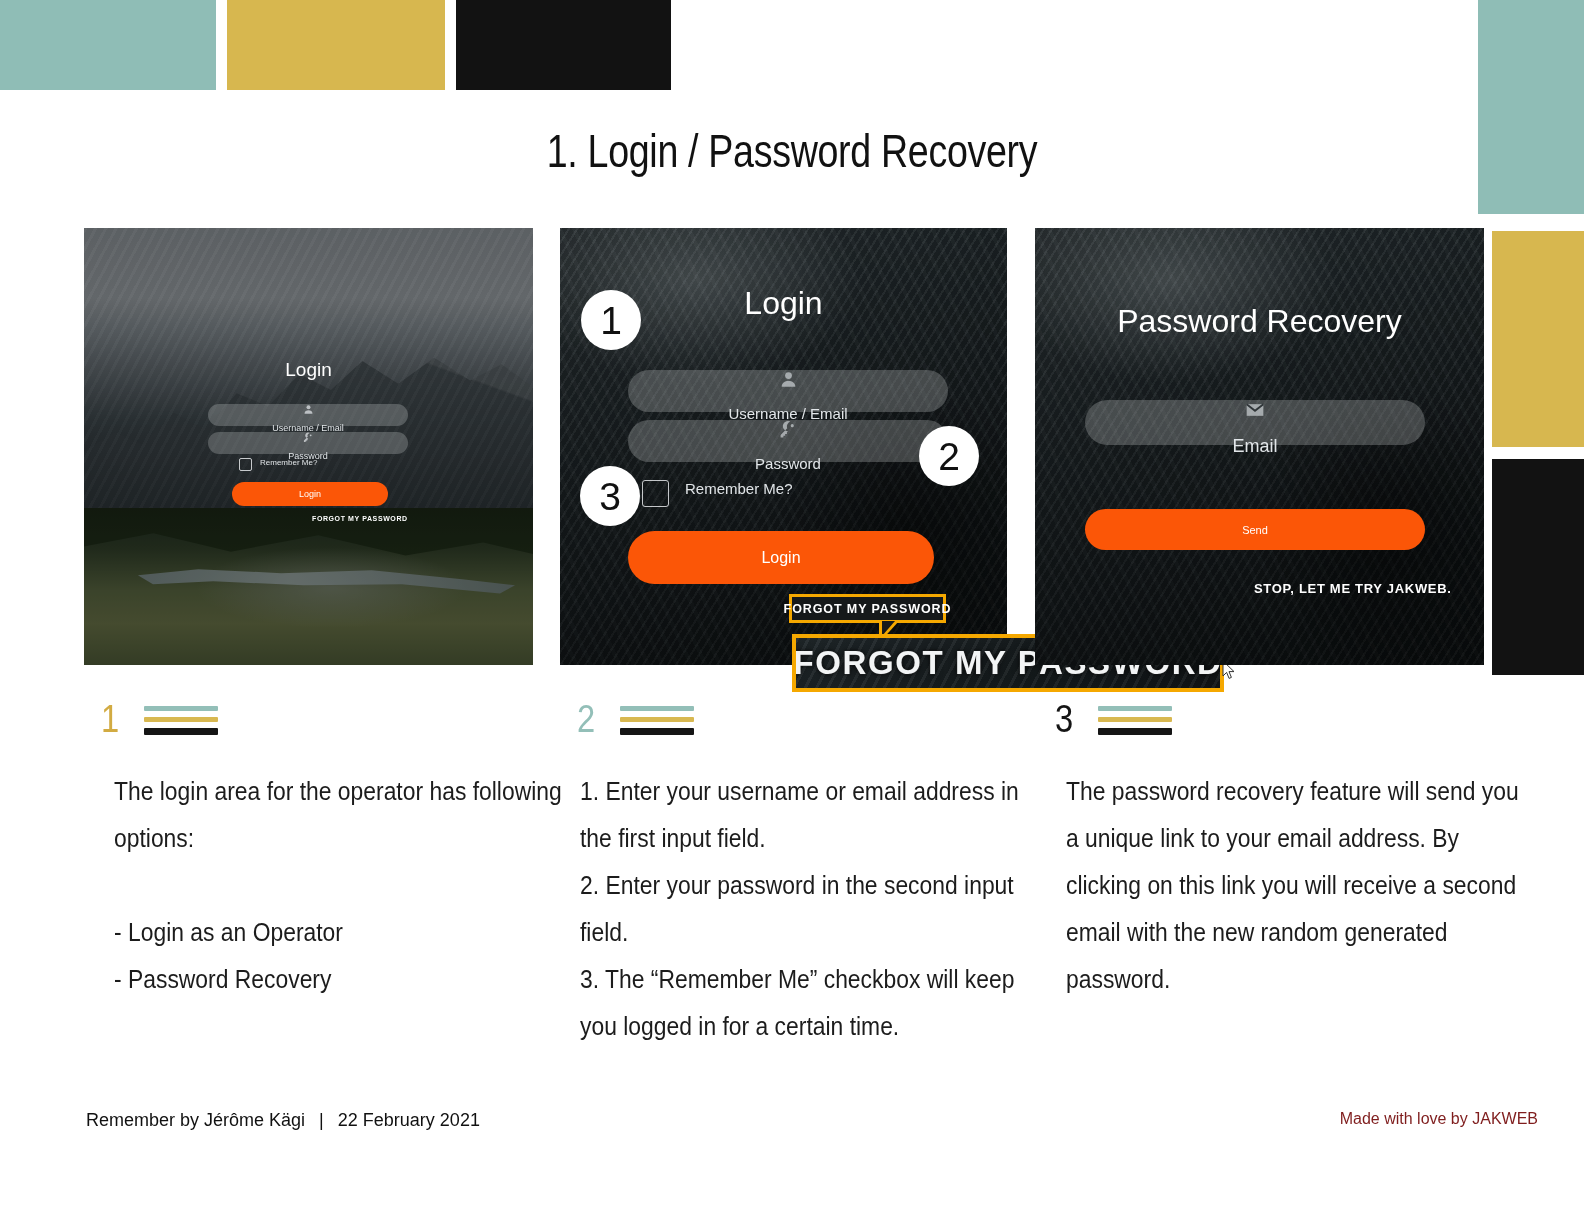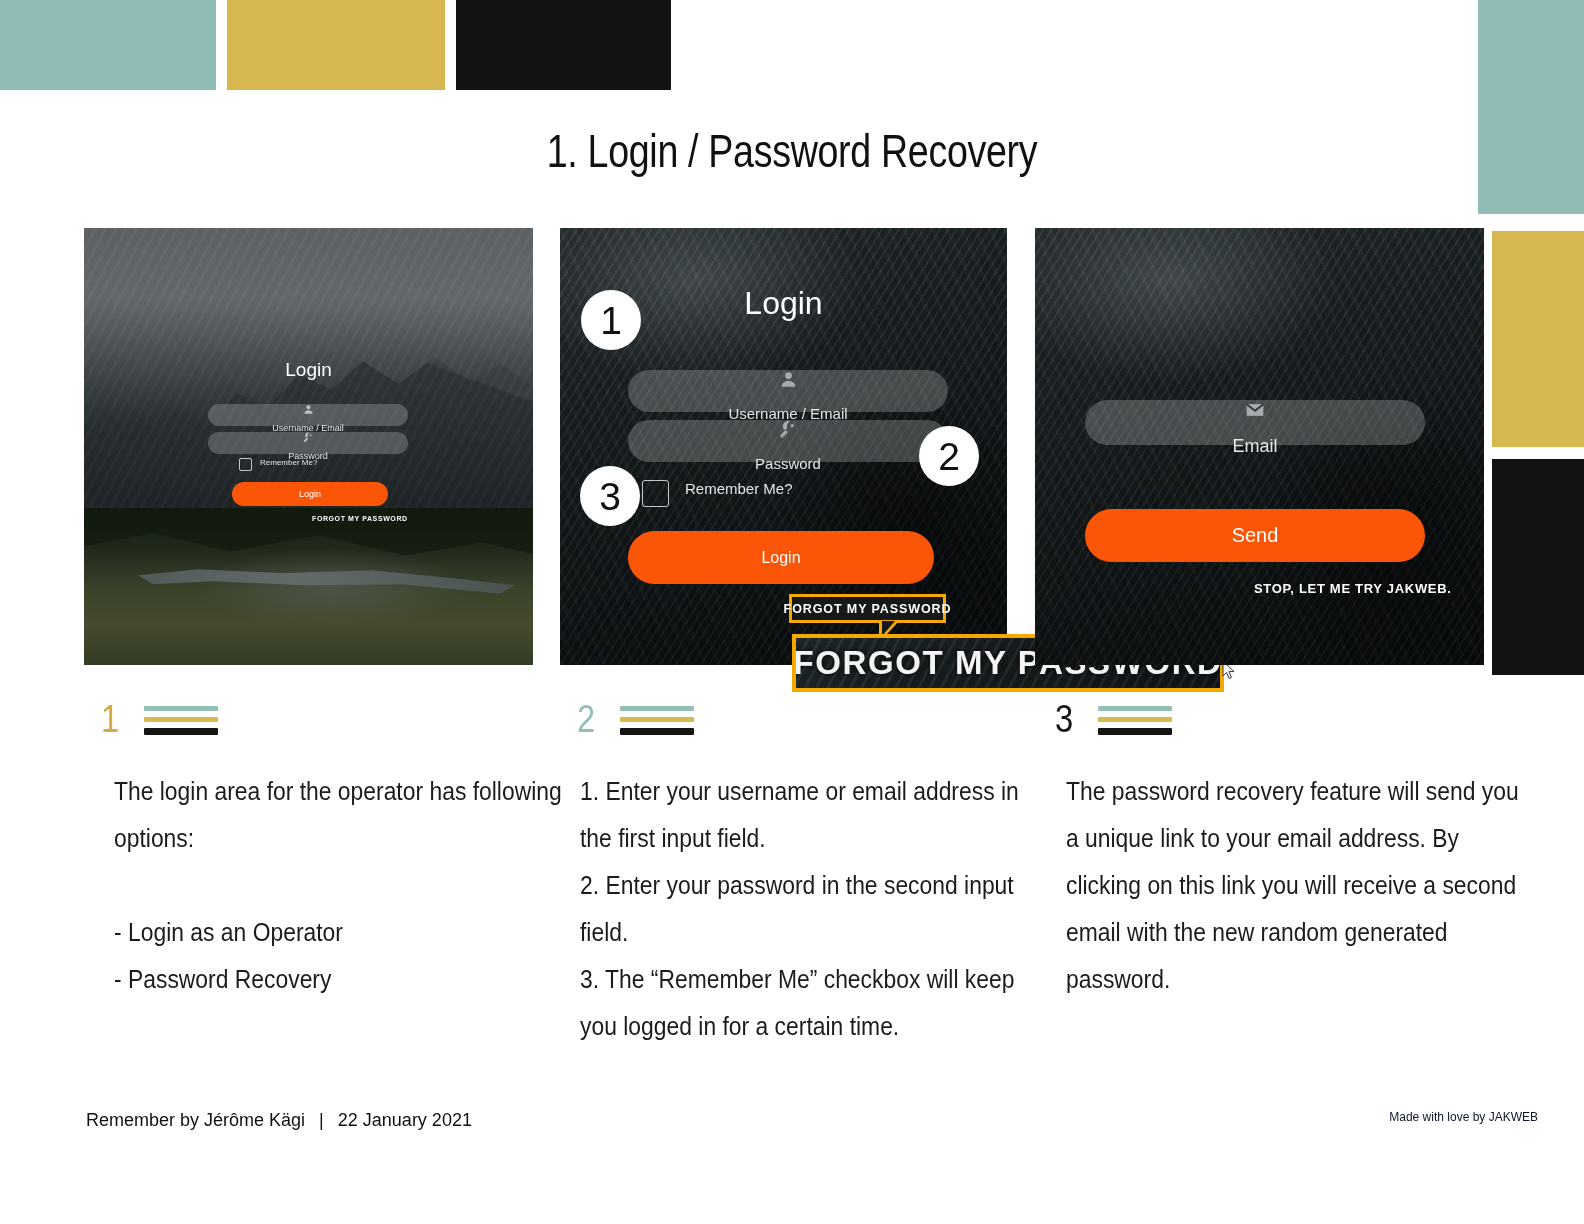--- a/index.html
+++ b/index.html
@@ -193,21 +193,21 @@
     font-size:26px; line-height:47px; font-weight:400;
     transform: scaleX(0.88); transform-origin:left top;
     white-space: pre-wrap;
   }
   .copy-1 { left:114px; top:768px; width:520px; }
   .copy-2 { left:580px; top:768px; width:520px; }
   .copy-3 { left:1066px; top:768px; width:520px; }
 
   
   .footer-left  { position:absolute; left:86px;  top:1110px; font-size:18px; color:#111; }
-  .footer-right { position:absolute; right:46px; top:1110px; font-size:12px; color:#0f172a; }
+  .footer-right { position:absolute; right:46px; top:1110px; font-size:16px; color:#7f1d1d; }
   .sep { display:inline-block; padding:0 9px; }
 </style>
 </head>
 <body>
 
 <div class="page">
 
   <div class="deco deco-top-teal" style="background:#8fbdb6"></div>
   <div class="deco deco-top-gold" style="background:#d7b74f"></div>
   <div class="deco deco-top-black" style="background:#121212"></div>
@@ -305,32 +305,33 @@
   <div class="cursor">
     <svg width="15" height="20" viewBox="0 0 15 20">
       <path d="M1 1 L1 16 L4.6 12.4 L7.1 18.4 L9.4 17.4 L7 11.6 L12 11.6 Z" fill="#ffffff" stroke="#333" stroke-width="1"></path>
     </svg>
   </div>
 
   <div class="panel panel-3">
     <div class="photo photo-rock"></div>
 
     <div class="ui">
+      <div class="ui-heading" style="top:75px;font-size:32px;">Password Recovery</div>
 
       <div class="field" style="left:50px;top:172px;width:340px;height:45px;padding:0 20px;gap:16px;">
         <span class="f-icon">
           <svg width="20" height="20" viewBox="0 0 24 24" fill="#bfc4c7">
             <path d="M2 5h20v14H2z" fill="#bfc4c7"></path>
             <path d="M2 5l10 8 10-8" fill="none" stroke="#2a3033" stroke-width="2.2"></path>
           </svg>
         </span>
         <span class="f-ph" style="font-size:18px;">Email</span>
       </div>
 
-      <div class="cta" style="left:50px;top:281px;width:340px;height:53px;font-size:20px;">Send</div>
+      <div class="cta" style="left:50px;top:281px;width:340px;height:41px;font-size:11px;">Send</div>
 
       <div class="forgot" style="left:219px;top:353px;font-size:13px;letter-spacing:0.7px;">STOP, LET ME TRY JAKWEB.</div>
     </div>
   </div>
 
   <div class="step" style="left:101px;top:700px;">
     <span class="step-num" style="color:#d2ab42;">1</span>
     <span class="rules">
       <span class="rule teal" style="display:block"></span>
       <span class="rule gold" style="display:block"></span>
@@ -361,17 +362,17 @@
 - Login as an Operator
 - Password Recovery</div>
   <div class="copy copy-2">1. Enter your username or email address in the first input field.
 2. Enter your password in the second input field.
 3. The “Remember Me” checkbox will keep you logged in for a certain time.</div>
   <div class="copy copy-3">The password recovery feature will send you a unique link to your email address. By clicking on this link you will receive a second email with the new random generated password.</div>
 
   <div class="footer-left">
     <span>Remember by Jérôme Kägi</span>
     <span class="sep">|</span>
-    <span>22 January 2021</span>
+    <span>22 February 2021</span>
   </div>
   <div class="footer-right">Made with love by JAKWEB</div>
 
 </div>
 
 </body></html>

